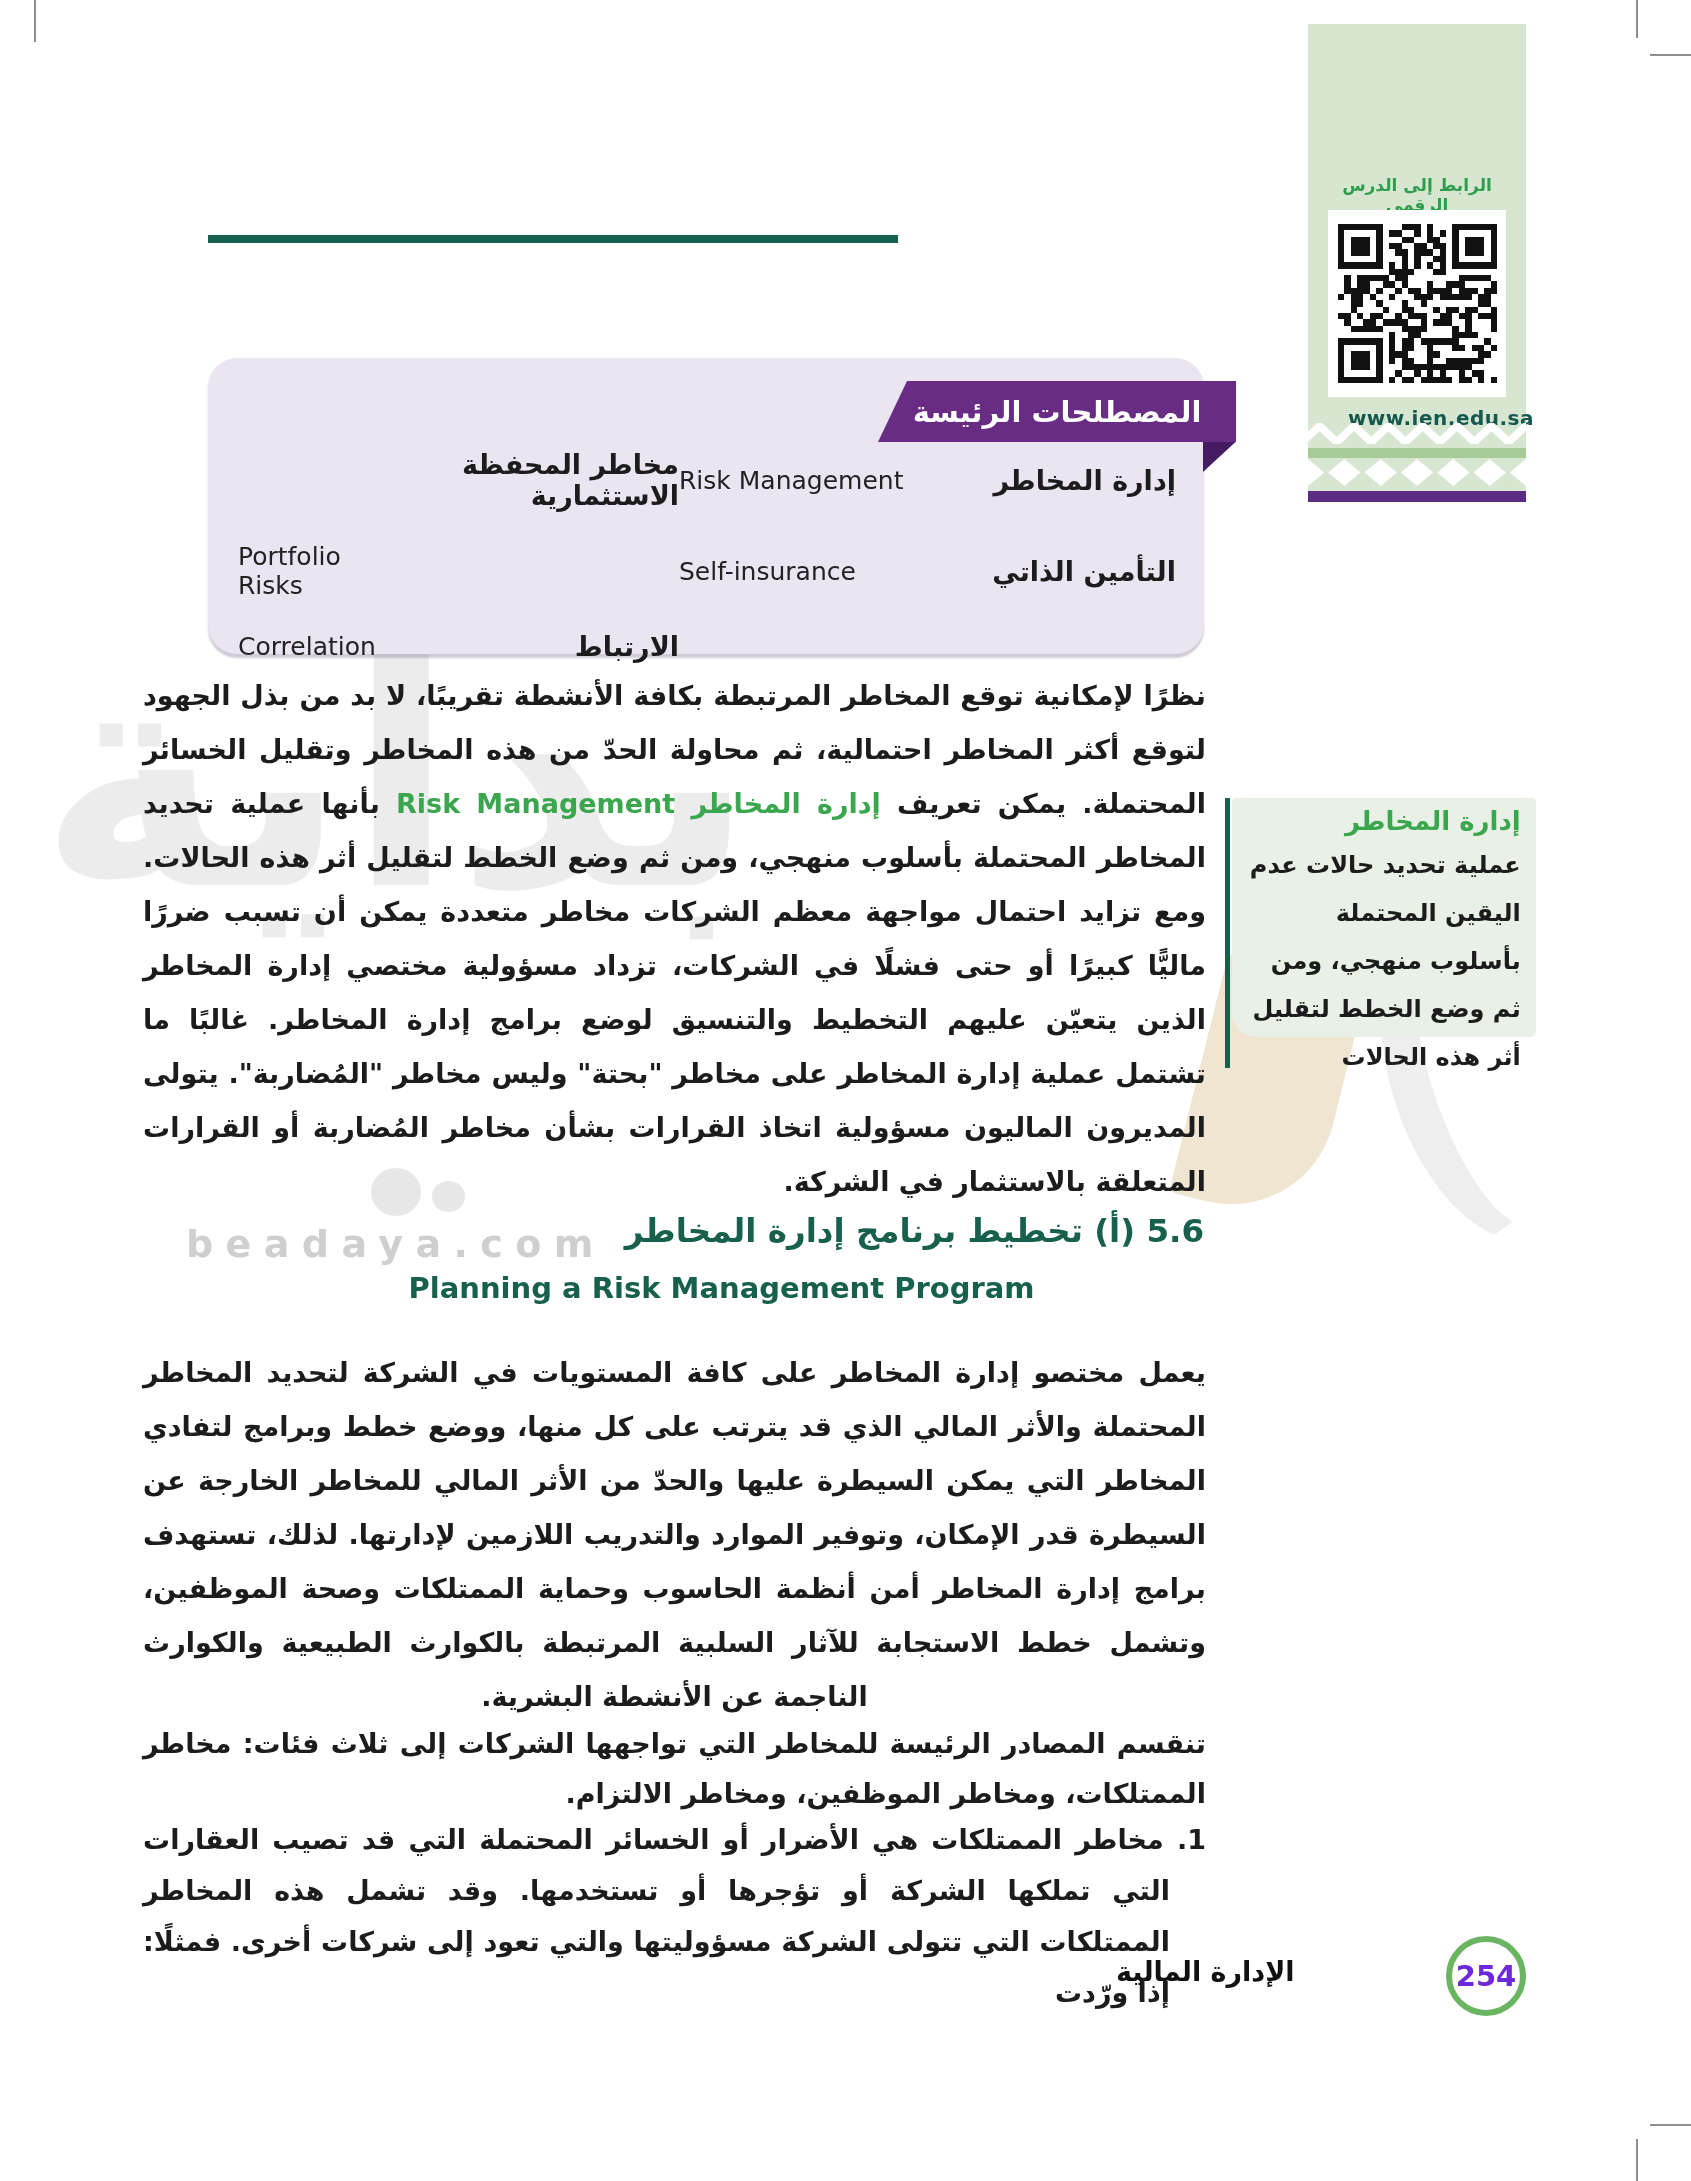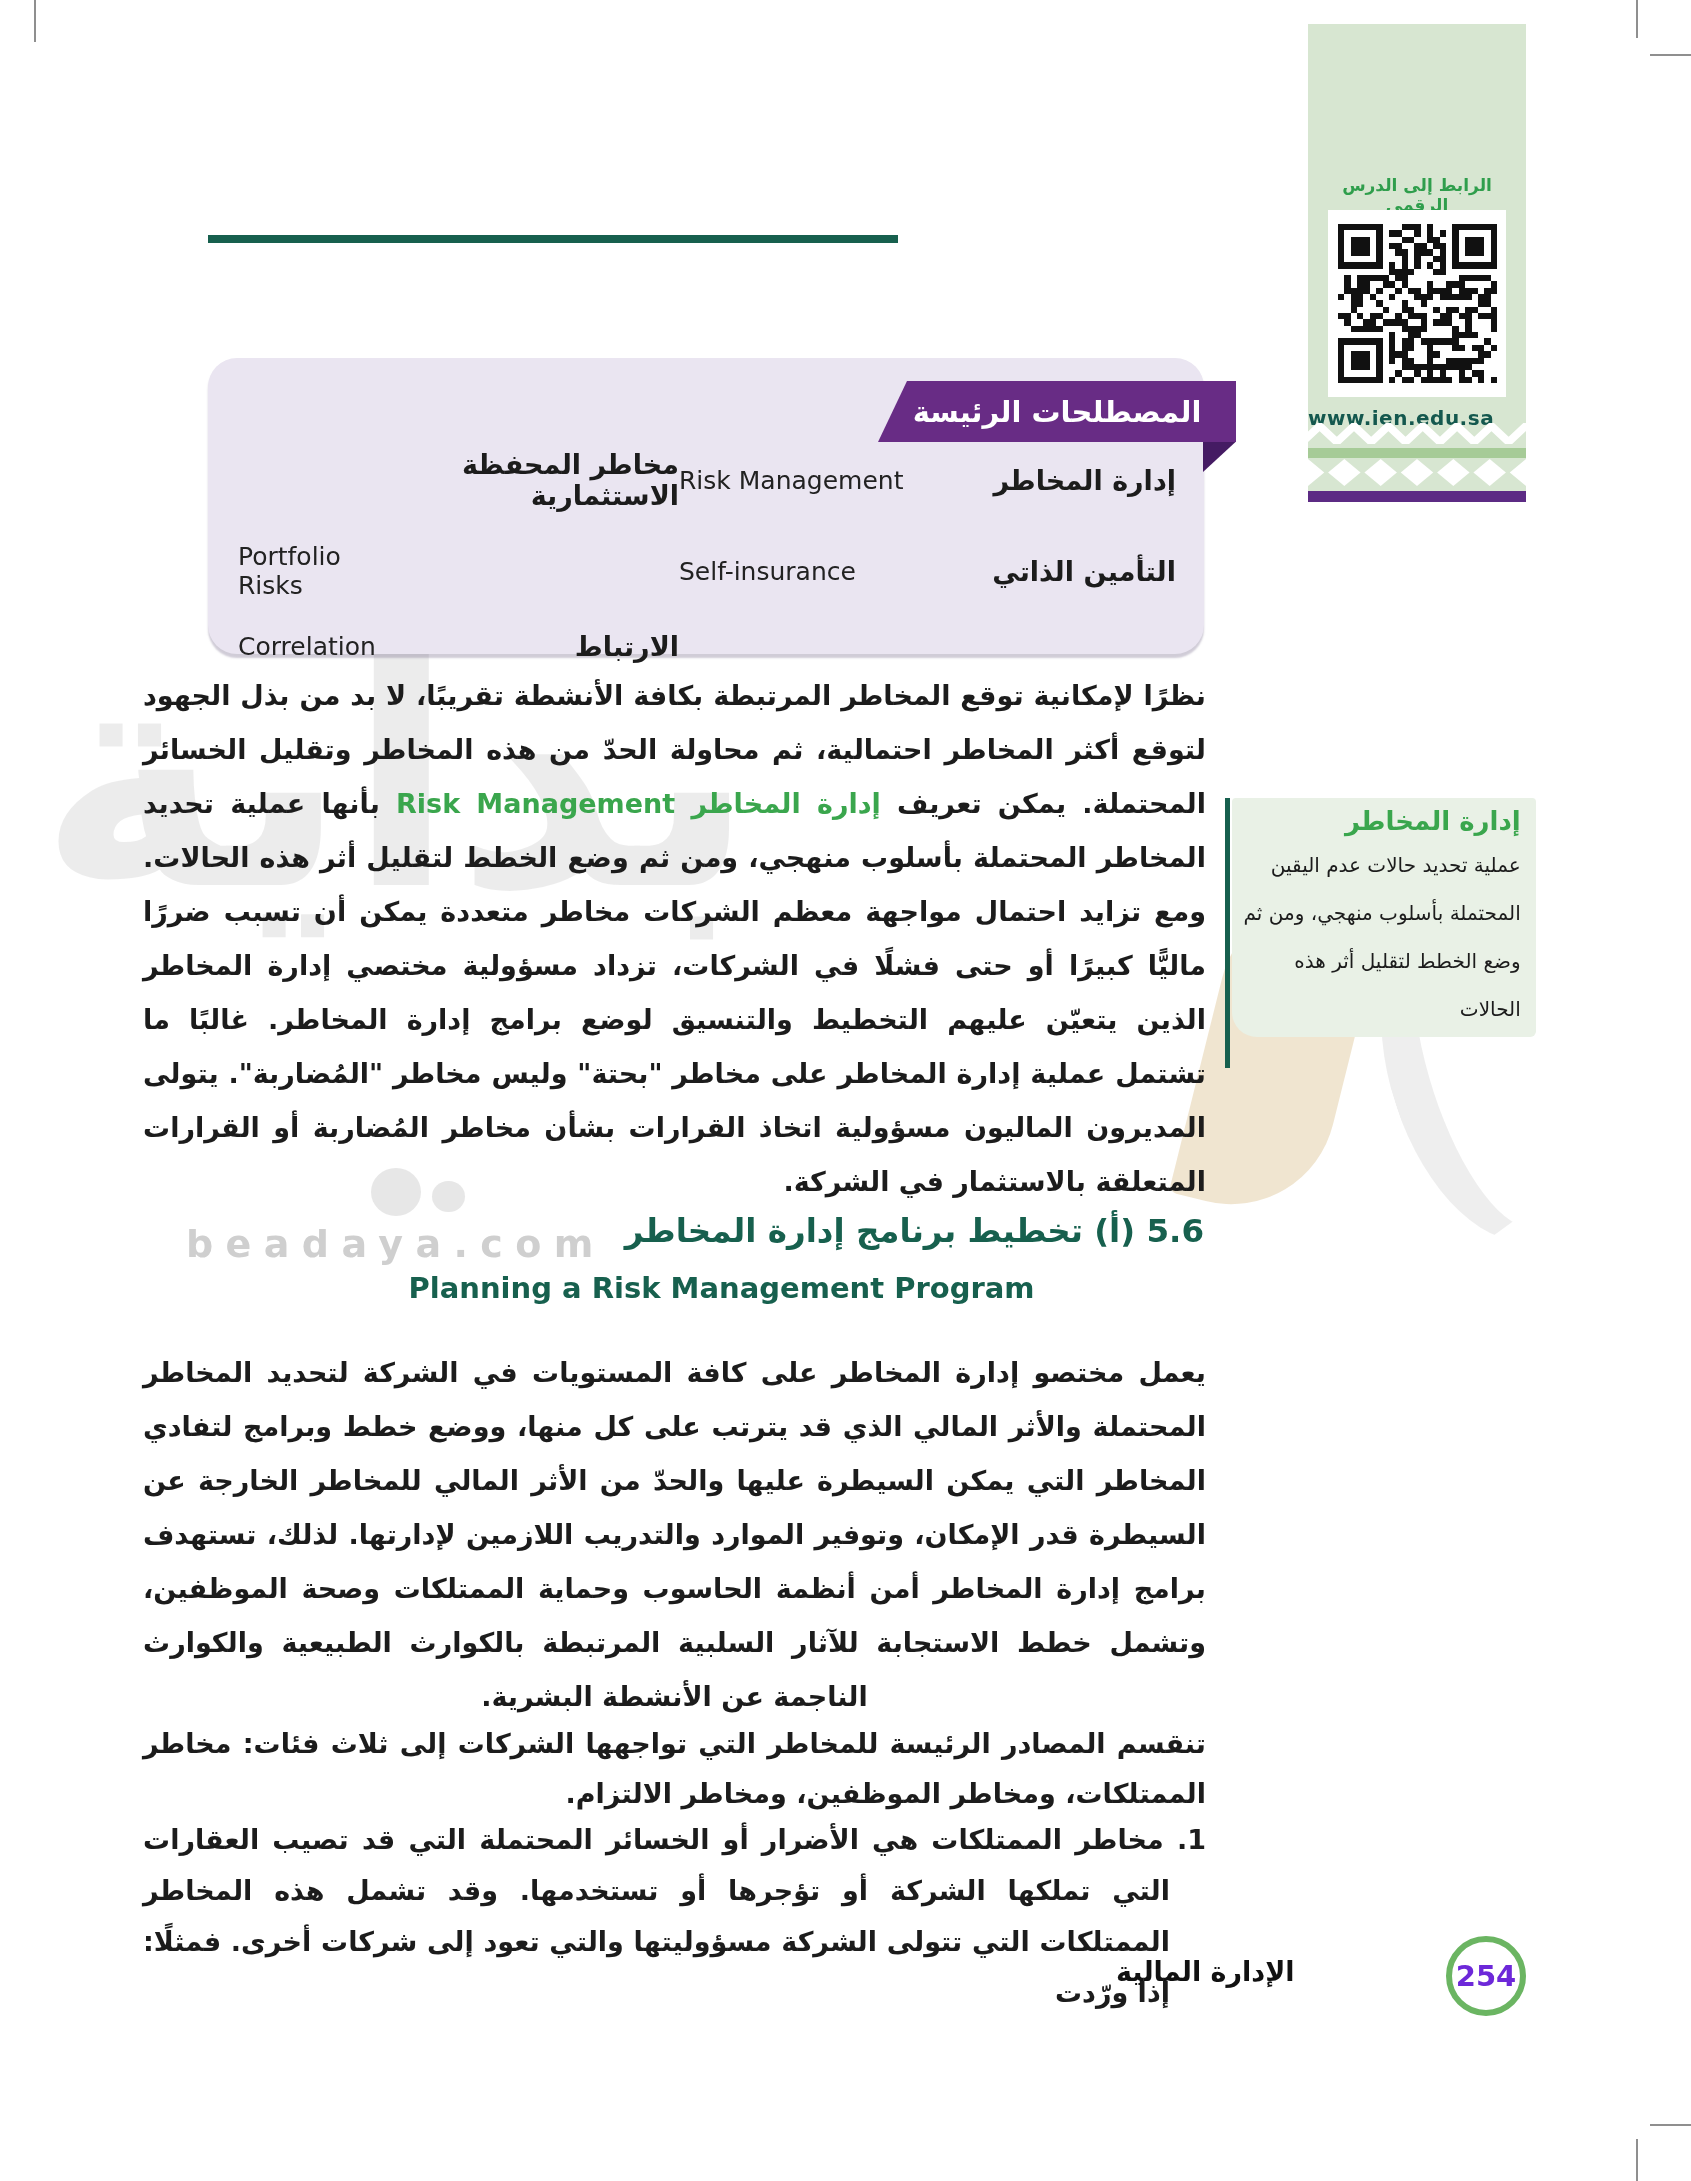--- a/index.html
+++ b/index.html
@@ -15,21 +15,21 @@
   .page-title{left:208px;top:99px;width:690px;text-align:right;
     font-size:40px;font-weight:bold;color:#17604e;line-height:1.6;}
   .title-rule{left:208px;top:235px;width:690px;height:7.6px;background:#17604e;}
 
   
   .qr-panel{left:1308px;top:24px;width:218px;height:478px;background:#d7e6d1;}
   .qr-title{position:absolute;left:0;top:151px;width:100%;text-align:center;
     font-size:17px;font-weight:bold;color:#2f9e4c;}
   .qr-box{position:absolute;left:20px;top:186px;width:178px;height:187px;background:#ffffff;
     display:flex;align-items:center;justify-content:center;}
-  .qr-url{position:absolute;left:0;top:382px;width:100%;text-align:left;
+  .qr-url{position:absolute;left:8px;top:382px;width:100%;text-align:right;
     font-size:20px;font-weight:bold;color:#14584e;letter-spacing:0.5px;}
   .qr-deco{position:absolute;left:0;bottom:0;width:100%;}
   .qr-band{height:9.6px;background:#a6cb97;}
   .qr-purple{height:11.5px;background:#5c2b84;}
 
   
   .terms-box{left:208px;top:358px;width:996px;height:296px;background:#eae5f1;
     border-radius:29px;box-shadow:0 3.8px 1.9px rgba(120,110,140,.35);}
   .ribbon{left:878px;top:381px;width:358px;height:61px;background:#682c85;
     clip-path:polygon(29px 0,100% 0,100% 100%,0 100%);
@@ -42,21 +42,21 @@
   .term-ar{font-size:27px;font-weight:bold;color:#1c1c1c;direction:rtl;text-align:right;}
   .term-en{font-size:25px;font-weight:400;color:#222;direction:ltr;text-align:left;}
 
   
   .para{color:#1c1c1c;font-weight:bold;text-align:justify;}
   .para1{left:143px;top:669px;width:1063px;font-size:27px;line-height:54px;text-align-last:right;}
   .keyword-green{color:#3aa64d;}
   .margin-note{left:1232px;top:798px;width:304px;height:239px;background:#e9f1e6;
     border-radius:3.8px 3.8px 5.7px 25px;padding:7.6px 15.3px 0 9.6px;box-sizing:border-box;}
   .margin-note-title{font-size:26px;font-weight:bold;color:#3aa64d;text-align:right;direction:rtl;}
-  .margin-note-text{margin-top:5.7px;font-size:20px;font-weight:normal;color:#1c1c1c;direction:rtl;
+  .margin-note-text{margin-top:5.7px;font-size:24px;font-weight:bold;color:#1c1c1c;direction:rtl;
     text-align:right;line-height:48px;}
   .margin-accent{left:1225px;top:798px;width:4.8px;height:270px;background:#17604e;}
 
   .section-head-ar{left:239px;top:1212px;width:965px;text-align:right;direction:rtl;
     font-size:32.5px;font-weight:bold;color:#17604e;}
   .section-head-en{left:239px;top:1271px;width:965px;text-align:center;
     font-size:29px;font-weight:bold;color:#17604e;}
   .para2{left:143px;top:1346px;width:1063px;font-size:27px;line-height:54px;text-align-last:center;}
   .para3{left:143px;top:1719px;width:1063px;font-size:27px;line-height:50px;text-align-last:right;}
   .list-item{left:143px;top:1814px;width:1063px;font-size:27px;line-height:51px;

